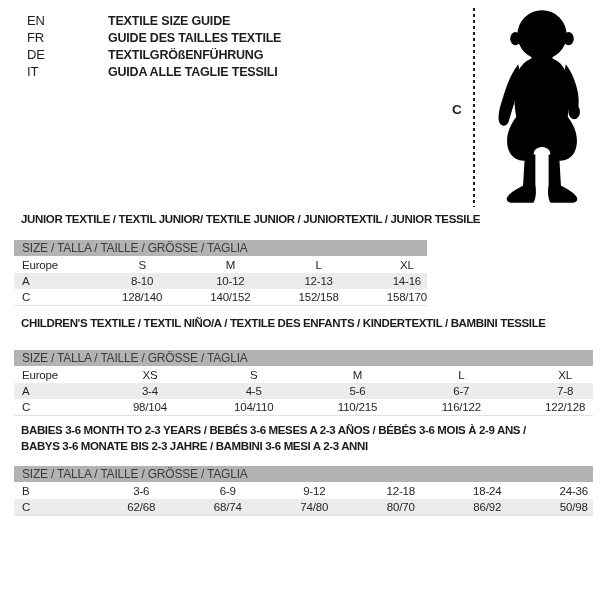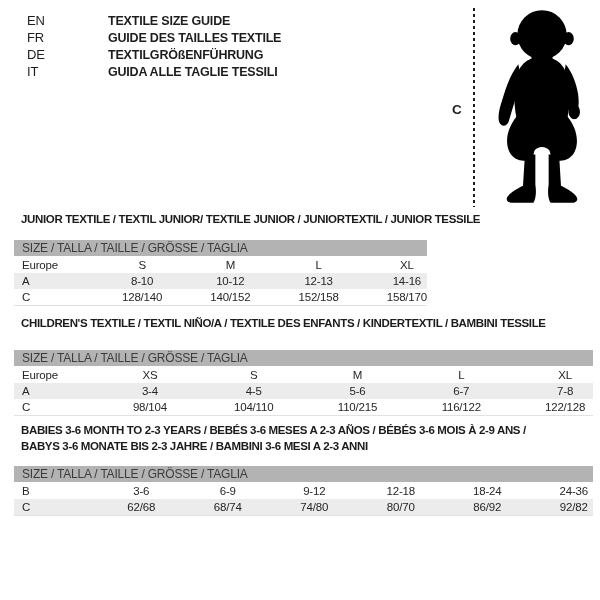--- a/index.html
+++ b/index.html
@@ -153,18 +153,18 @@
       <span class="tval">18-24</span>
       <span class="tval">24-36</span>
     </div>
     <div class="trow alt">
       <span class="tlabel">C</span>
       <span class="tval">62/68</span>
       <span class="tval">68/74</span>
       <span class="tval">74/80</span>
       <span class="tval">80/70</span>
       <span class="tval">86/92</span>
-      <span class="tval">92/82</span>
+      <span class="tval">50/98</span>
     </div>
   </div>
 
 
 </div>
 
 </body></html>

